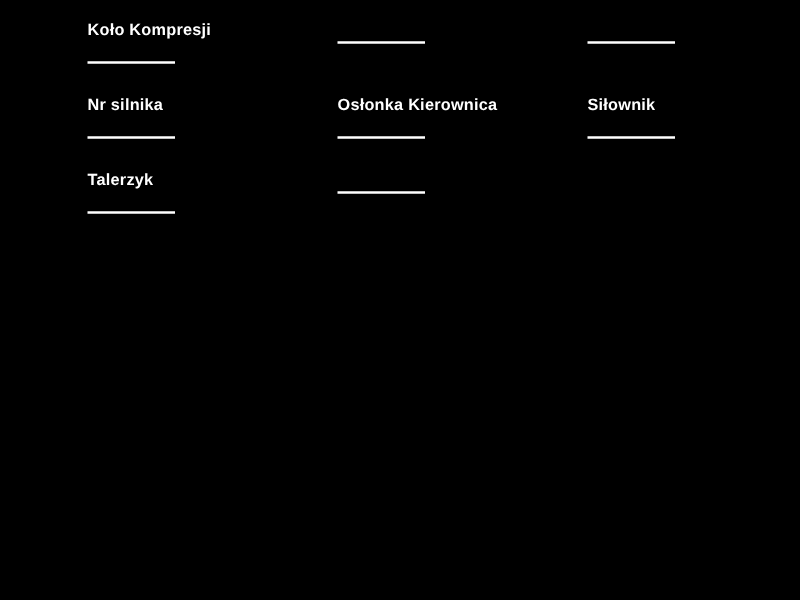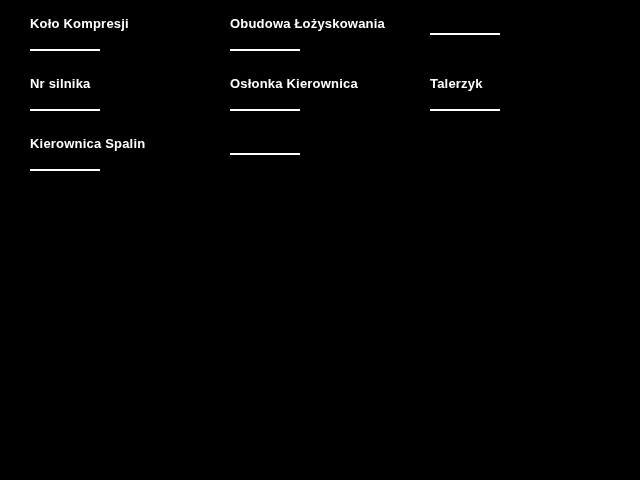--- a/index.html
+++ b/index.html
@@ -23,20 +23,21 @@
     position: absolute;
     left: 30px;
     top: 16px;
     display: grid;
     grid-template-columns: 200px 200px 200px;
     grid-auto-rows: 60px;
     grid-auto-flow: row;
   }
   .field {
     display: block;
+    margin-left: 40px;
   }
   .field-label {
     font-size: 13px;
     font-weight: 700;
     line-height: 16px;
     height: 16px;
     color: var(--fg);
     white-space: nowrap;
     letter-spacing: 0.2px;
   }
@@ -61,21 +62,20 @@
 
   <div class="field">
     <div class="field-label">Koło Kompresji</div>
     <div class="field-value"></div>
     <div class="field-underline"></div>
   </div>
 
 
 
   <div class="field">
-    <div class="field-label">Obudowa Łożyskowania</div>
     <div class="field-value"></div>
     <div class="field-underline"></div>
   </div>
 
   <div class="field">
     <div class="field-value"></div>
     <div class="field-underline"></div>
   </div>
 
   <div class="field">
@@ -83,32 +83,32 @@
     <div class="field-value"></div>
     <div class="field-underline"></div>
   </div>
 
   <div class="field">
     <div class="field-label">Osłonka Kierownica</div>
     <div class="field-value"></div>
     <div class="field-underline"></div>
   </div>
 
+  <div class="field">
+    <div class="field-label">Siłownik</div>
+    <div class="field-value"></div>
+    <div class="field-underline"></div>
+  </div>
 
   <div class="field">
     <div class="field-label">Talerzyk</div>
     <div class="field-value"></div>
     <div class="field-underline"></div>
   </div>
 
-  <div class="field">
-    <div class="field-label">Kierownica Spalin</div>
-    <div class="field-value"></div>
-    <div class="field-underline"></div>
-  </div>
 
   <div class="field">
     <div class="field-value"></div>
     <div class="field-underline"></div>
   </div>
 
 
 </div>
 
 </body></html>

